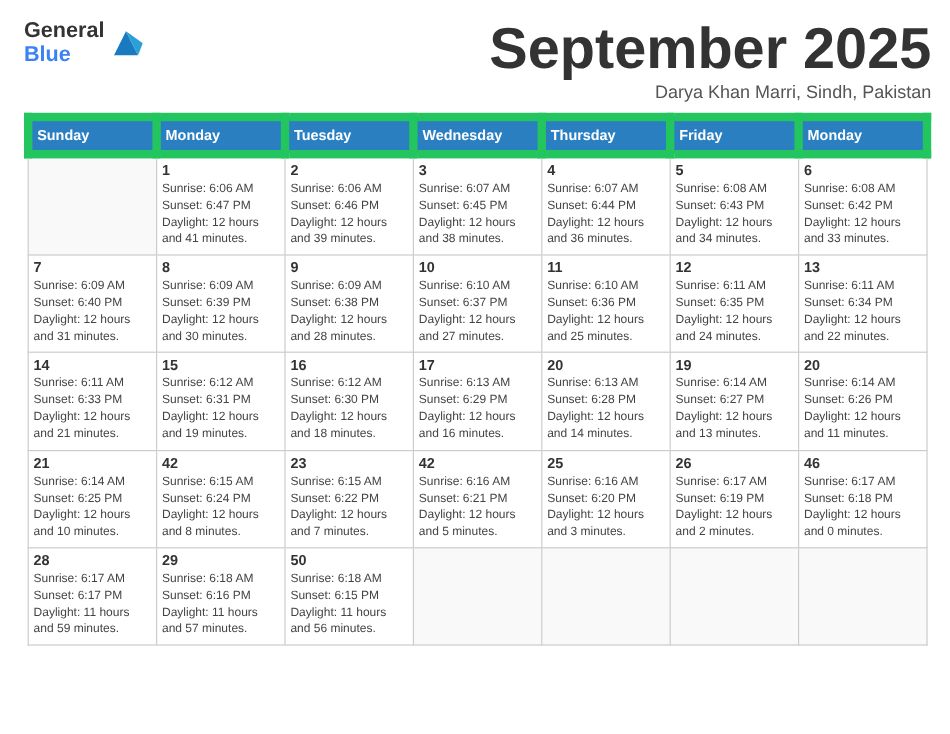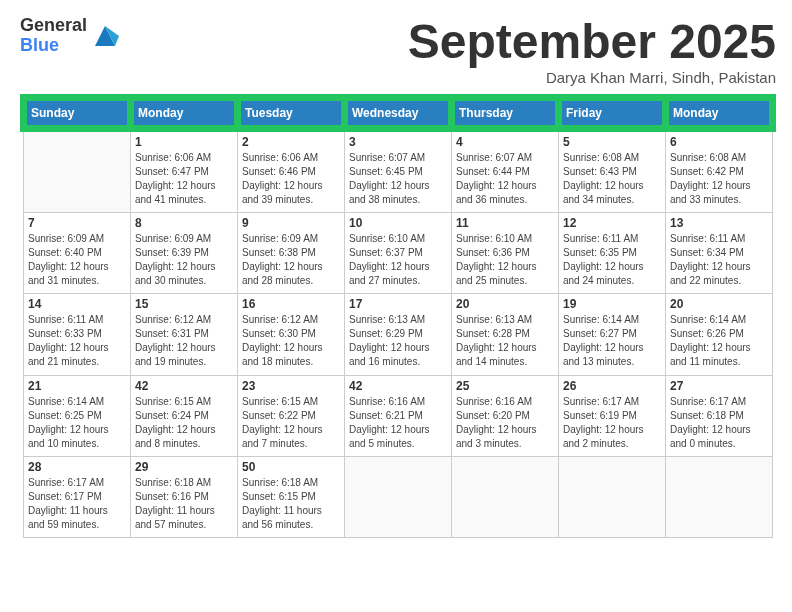--- a/index.html
+++ b/index.html
@@ -238,21 +238,21 @@
           </td>
           <td>
             <span class="day-number">25</span>
             <div class="day-info">Sunrise: 6:16 AM<br>Sunset: 6:20 PM<br>Daylight: 12 hours<br>and 3 minutes.</div>
           </td>
           <td>
             <span class="day-number">26</span>
             <div class="day-info">Sunrise: 6:17 AM<br>Sunset: 6:19 PM<br>Daylight: 12 hours<br>and 2 minutes.</div>
           </td>
           <td>
-            <span class="day-number">27</span>
+            <span class="day-number">46</span>
             <div class="day-info">Sunrise: 6:17 AM<br>Sunset: 6:18 PM<br>Daylight: 12 hours<br>and 0 minutes.</div>
           </td>
         </tr>
         <tr>
           <td>
             <span class="day-number">28</span>
             <div class="day-info">Sunrise: 6:17 AM<br>Sunset: 6:17 PM<br>Daylight: 11 hours<br>and 59 minutes.</div>
           </td>
           <td>
             <span class="day-number">29</span>

